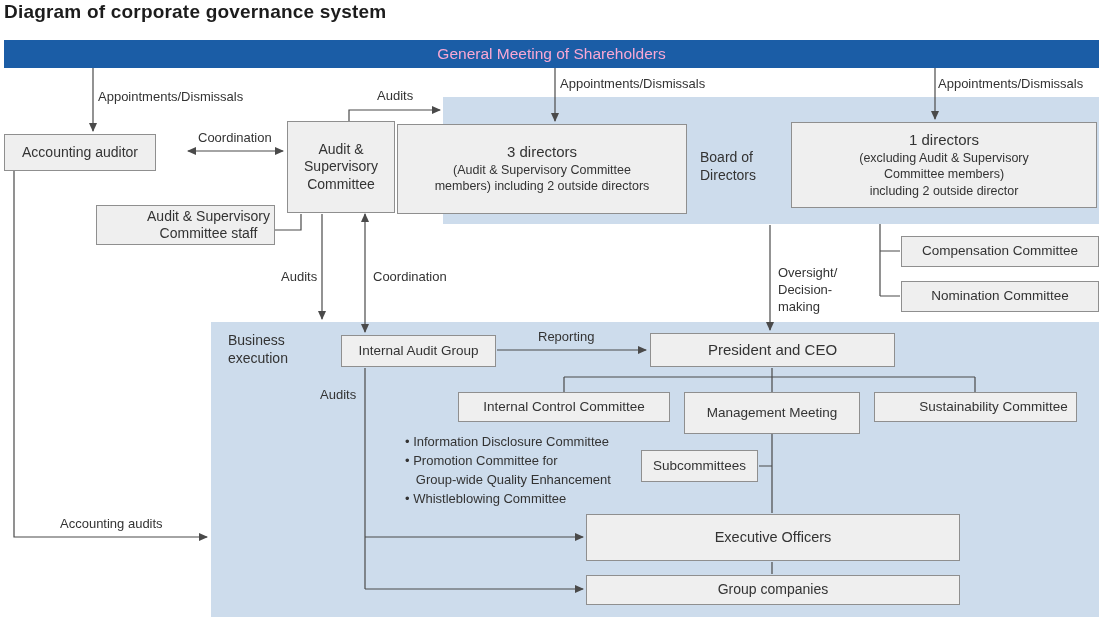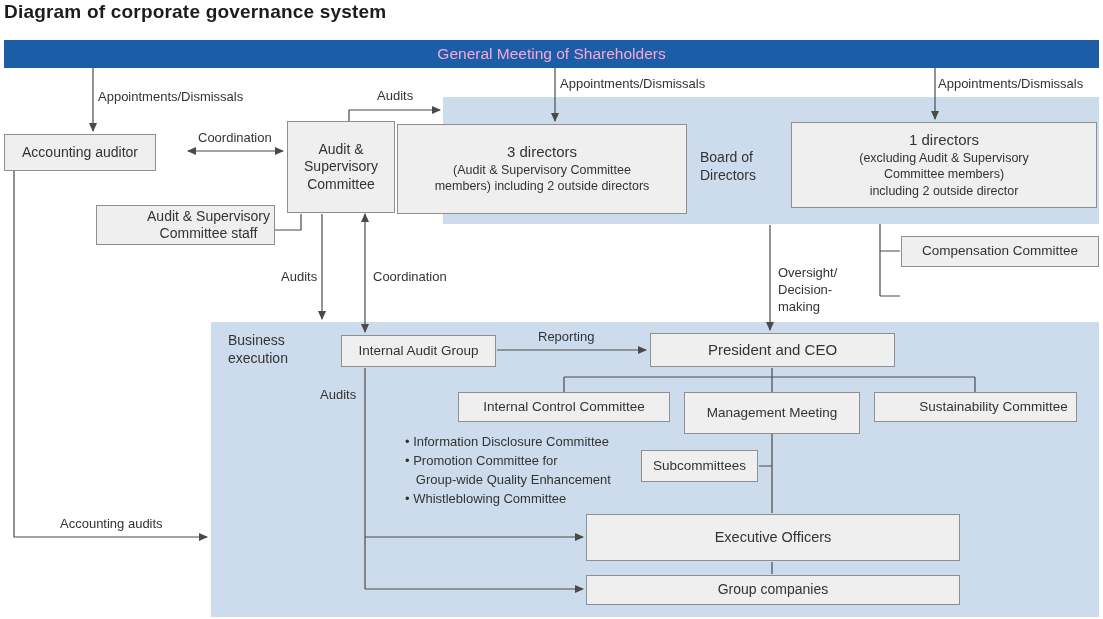--- a/index.html
+++ b/index.html
@@ -110,20 +110,21 @@
     <div class="sub multiline">(excluding Audit &amp; Supervisory
 Committee members)
 including 2 outside director</div>
   </div>
 
   <div class="node multiline" style="left:96px;top:205px;width:179px;height:40px;padding-left:46px;">Audit &amp; Supervisory
 Committee staff</div>
 
   <div class="node" style="left:901px;top:236px;width:198px;height:31px;font-size:13.5px;">Compensation Committee</div>
 
+  <div class="node" style="left:901px;top:281px;width:198px;height:31px;font-size:13.5px;">Nomination Committee</div>
 
   <div class="node" style="left:341px;top:335px;width:155px;height:32px;font-size:13.5px;">Internal Audit Group</div>
 
   <div class="node" style="left:650px;top:333px;width:245px;height:34px;font-size:15px;">President and CEO</div>
 
   <div class="node" style="left:458px;top:392px;width:212px;height:30px;font-size:13.5px;">Internal Control Committee</div>
 
   <div class="node" style="left:684px;top:392px;width:176px;height:42px;font-size:13.5px;">Management Meeting</div>
 
   <div class="node" style="left:874px;top:392px;width:203px;height:30px;font-size:13.5px;padding-left:36px;">Sustainability Committee</div>

